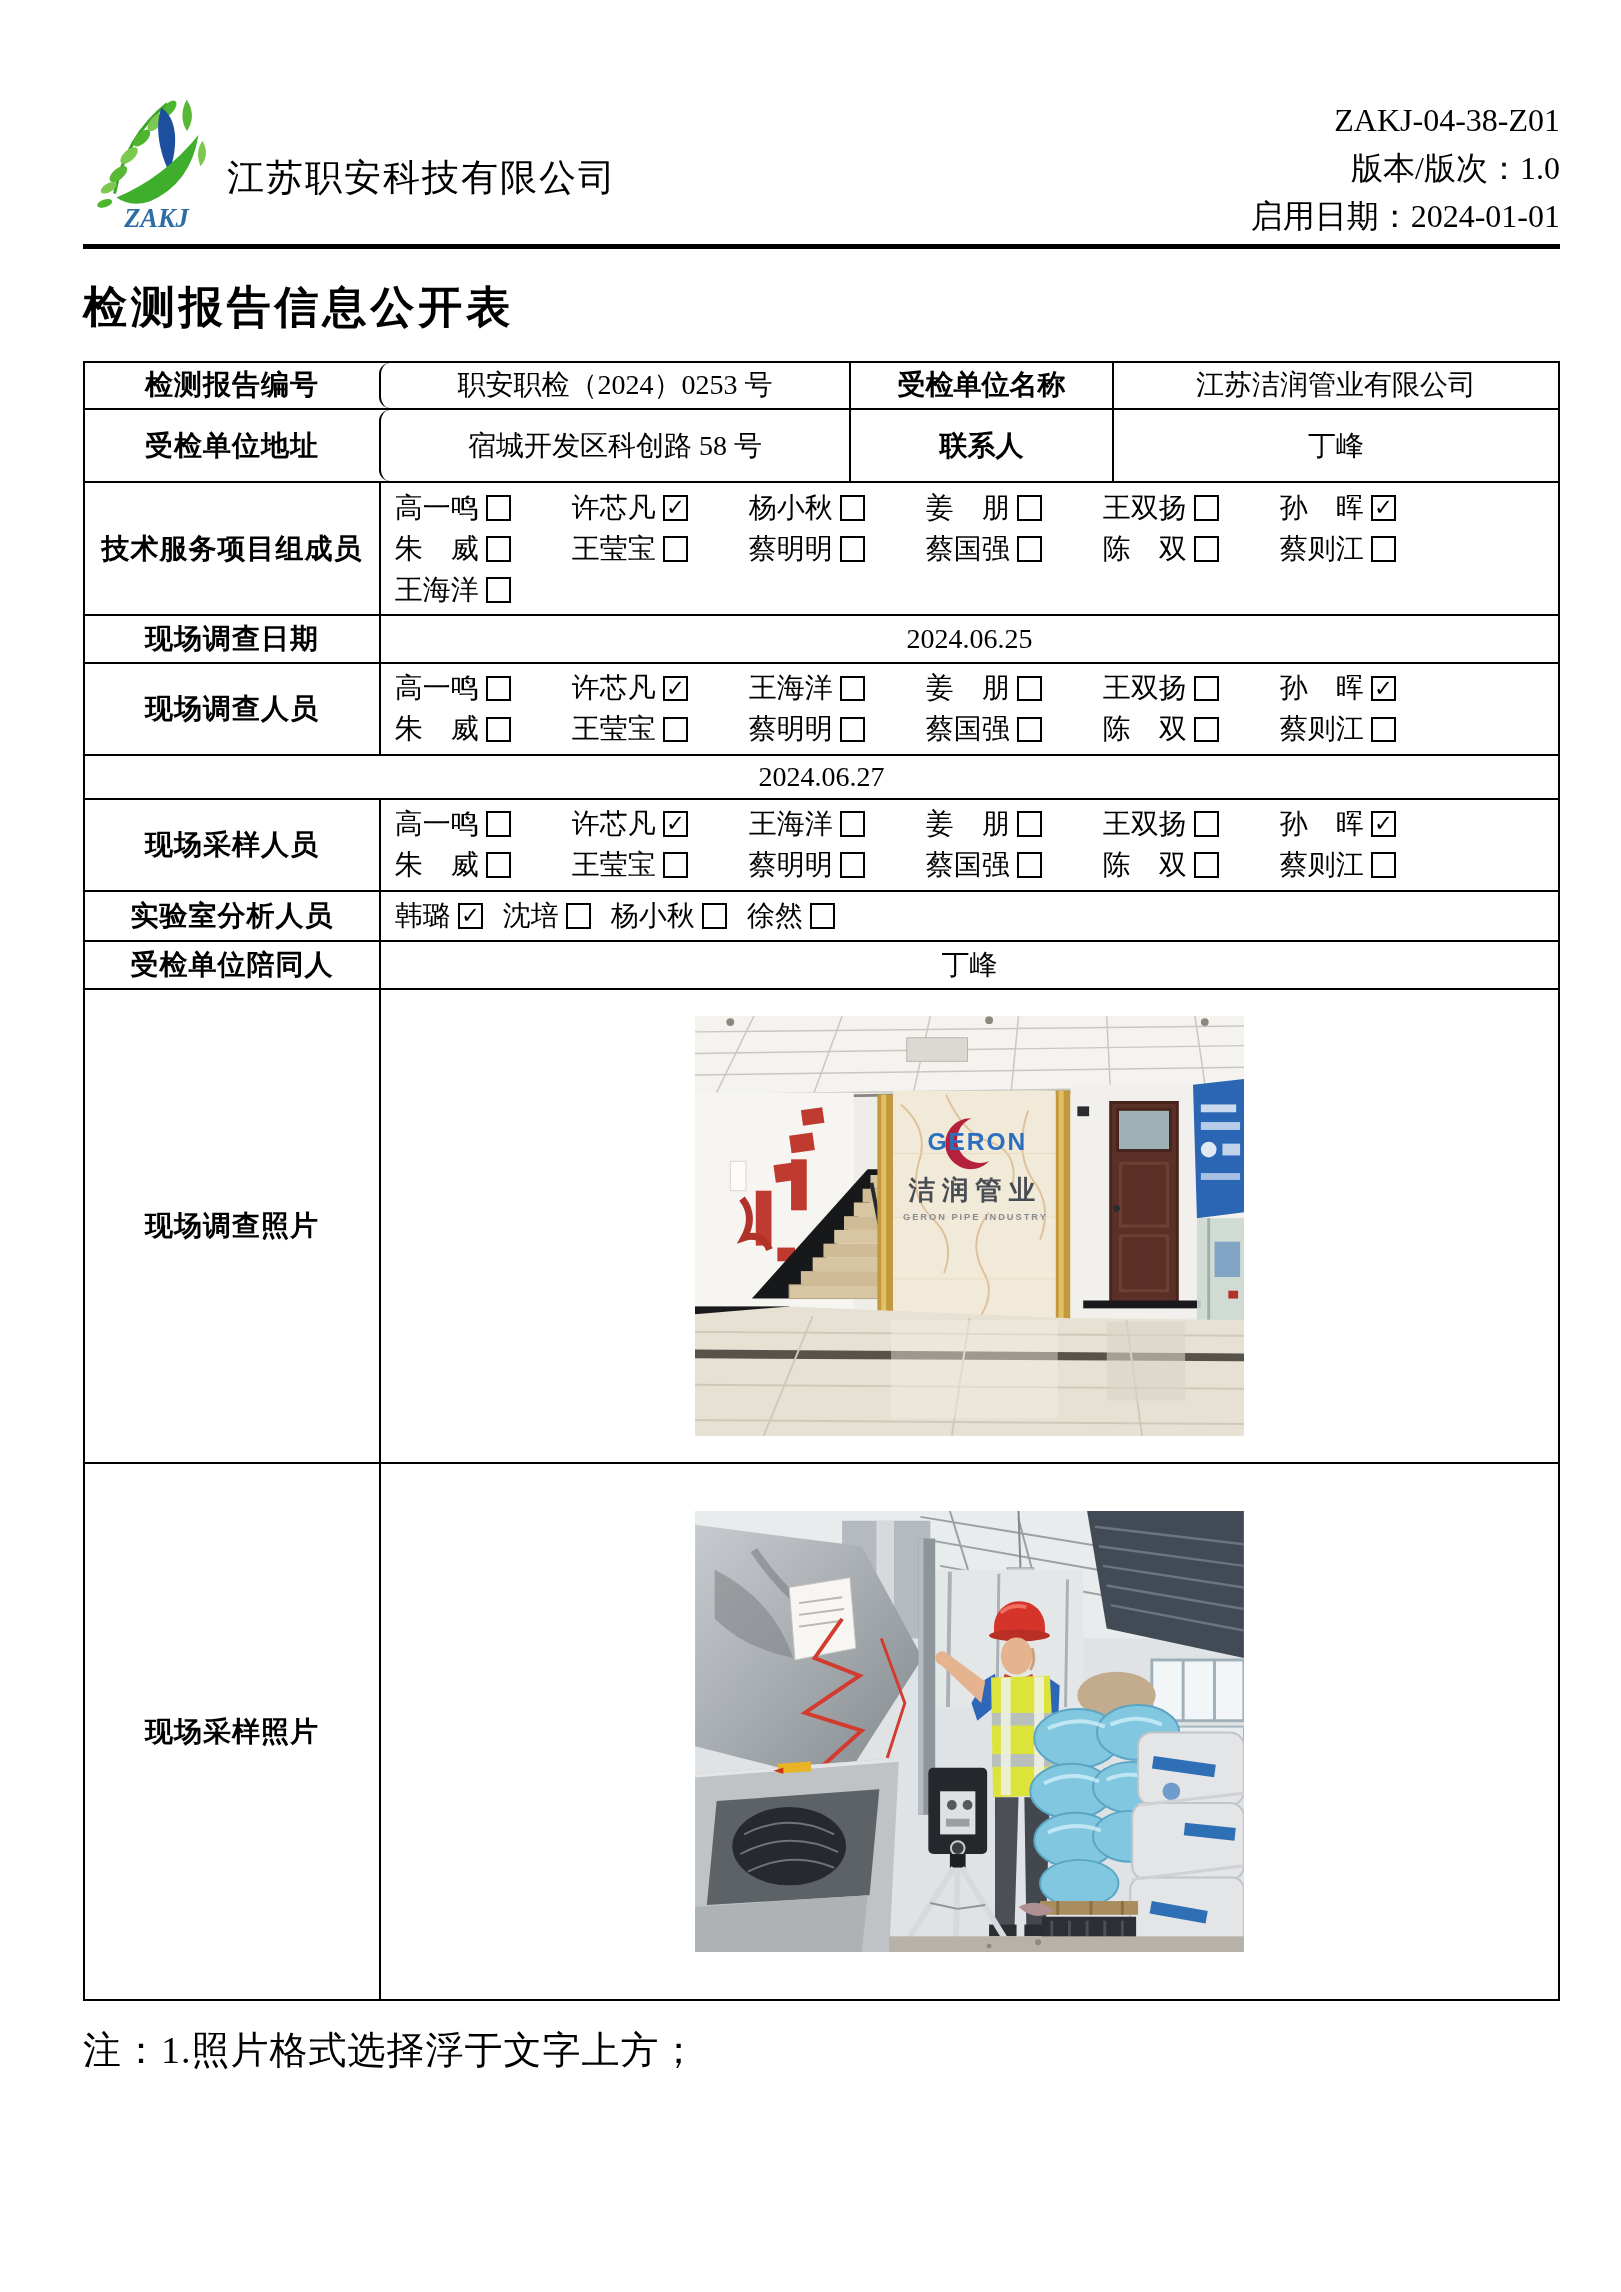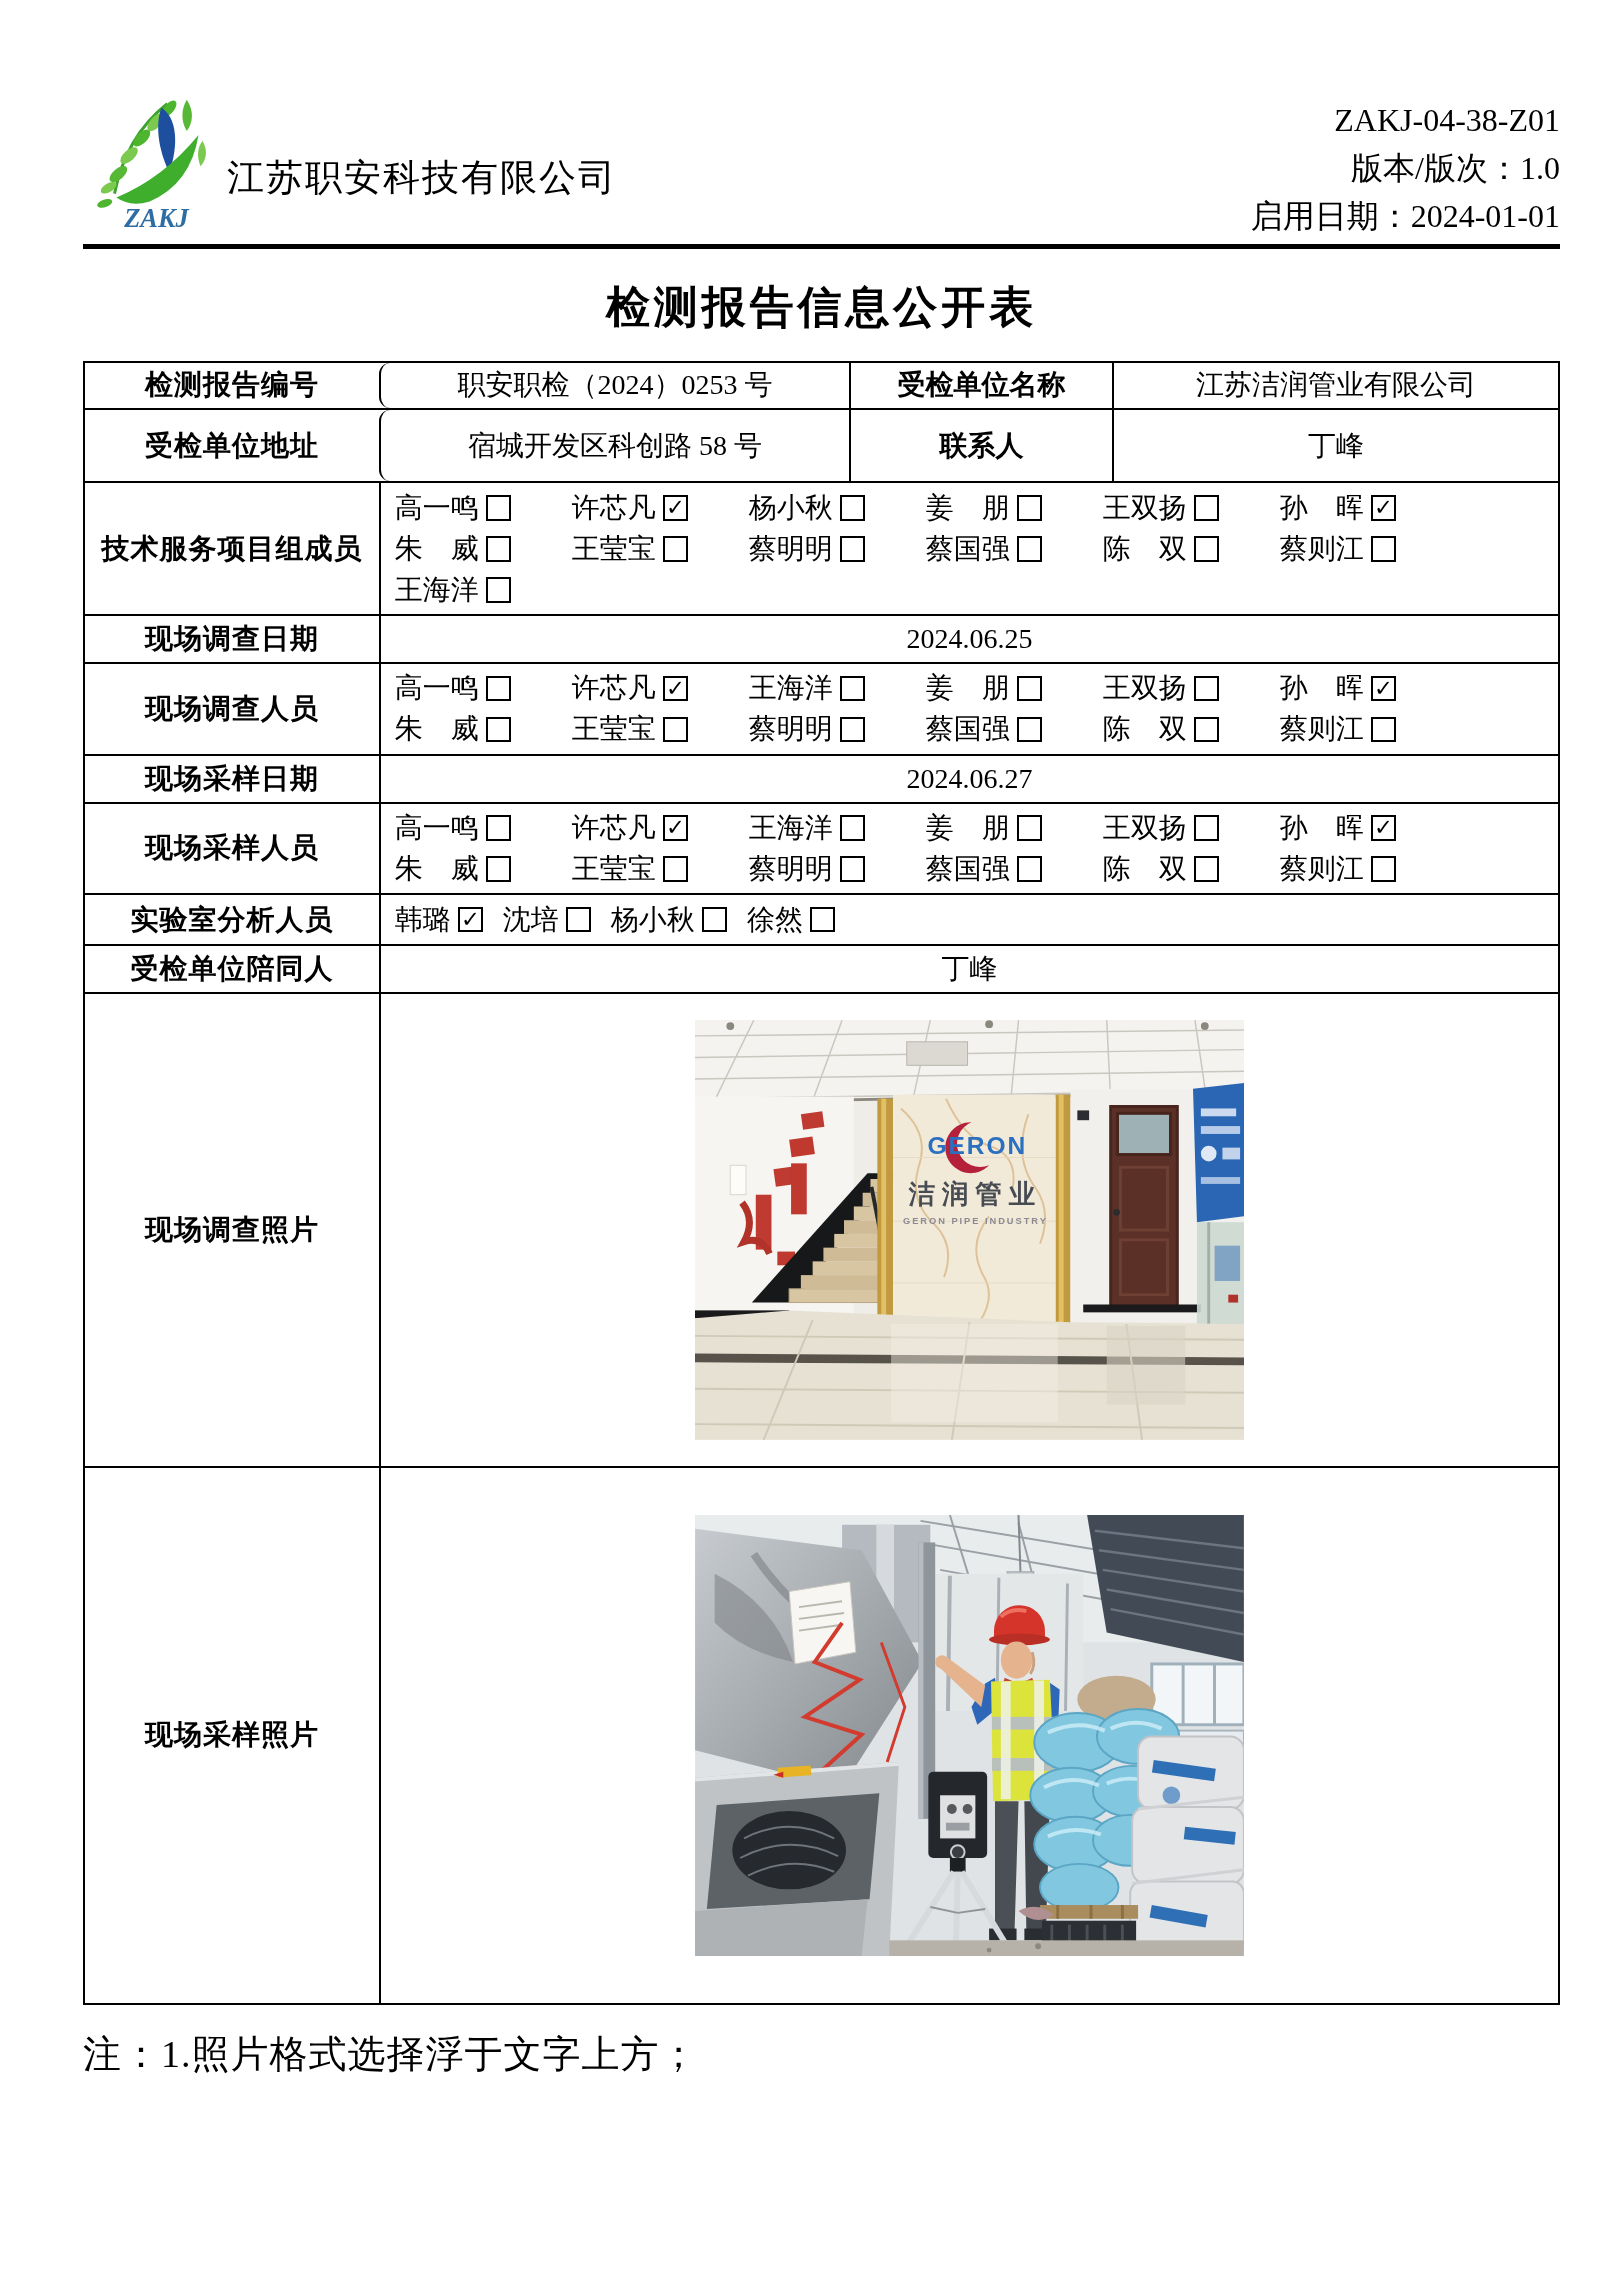--- a/index.html
+++ b/index.html
@@ -7,21 +7,21 @@
         font-family:"Liberation Serif","DejaVu Serif",serif;color:#000;overflow:hidden;}
 
   
   .hdr-logo{position:absolute;left:93px;top:78px;width:127px;height:157px;}
   .hdr-company{position:absolute;left:227px;top:153px;font-size:37px;letter-spacing:2px;white-space:nowrap;}
   .hdr-right{position:absolute;right:61px;top:96px;text-align:right;font-size:32px;line-height:48px;white-space:nowrap;}
   .hdr-rule{position:absolute;left:83px;top:244px;width:1477px;height:4.9px;background:#000;}
 
   
   .content{position:absolute;left:83px;top:276px;width:1477px;}
-  .doc-title{text-align:center;font-size:44px;font-weight:bold;letter-spacing:3.9px;line-height:63px;}
+  .doc-title{font-size:44px;font-weight:bold;letter-spacing:3.9px;line-height:63px;}
 
   .tbl{border:2.9px solid #000;margin-top:21.6px;box-sizing:border-box;width:1477px;}
   .row{display:flex;border-top:2.9px solid #000;align-items:stretch;box-sizing:border-box;}
   .row:first-child{border-top:none;}
   .cell{border-left:2px solid #000;display:flex;align-items:center;justify-content:center;
         text-align:center;font-size:28px;padding:3.9px 7.8px;box-sizing:border-box;}
   .cell:first-child{border-left:none;}
   .lbl{width:294px;font-weight:bold;flex:none;letter-spacing:1px;}
   .c2{width:470px;flex:none;border-radius:11px;}
   .c3{width:263px;flex:none;font-weight:bold;}
@@ -221,21 +221,20 @@
               </span>
               <span class="entry">
                 <span class="pname">蔡则江</span>
                 <span class="cb"></span>
               </span>
             </div>
           </div>
       </div>
 
       <div class="row rh6">
-        <div class="cell lbl">现场采样日期</div>
         <div class="cell wide">2024.06.27</div>
       </div>
 
       <div class="row rh7">
         <div class="cell lbl">现场采样人员</div>
         <div class="names-cell">
             <div class="name-line">
               <span class="entry">
                 <span class="pname">高一鸣</span>
                 <span class="cb"></span>

